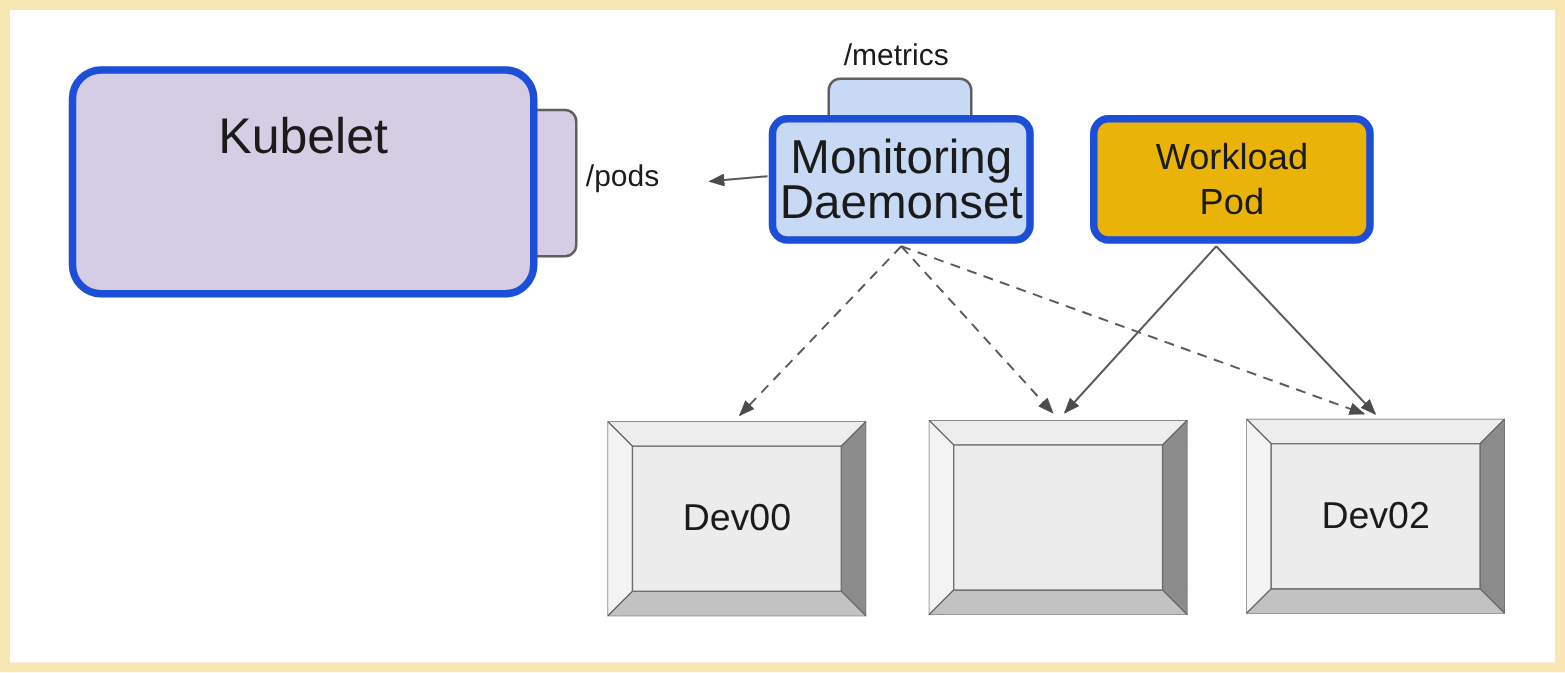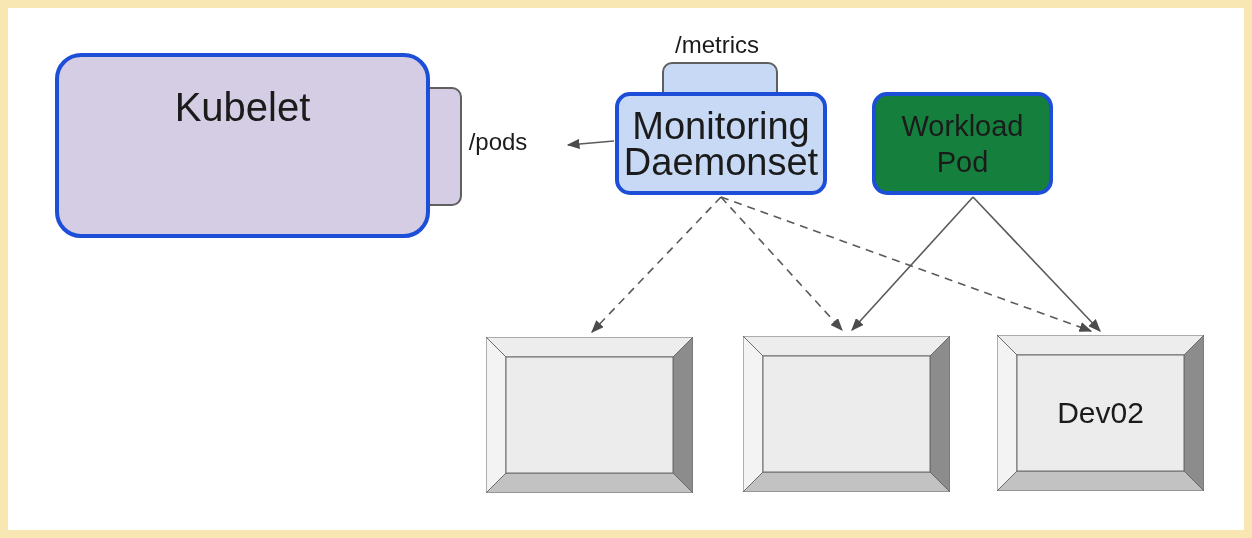--- a/index.html
+++ b/index.html
@@ -13,21 +13,21 @@
     overflow: hidden;
   }
   .paper {
     position: absolute;
     left: 8px; top: 8px; right: 8px; bottom: 8px;
     background: #ffffff;
     z-index: 1;
   }
   .node {
     position: absolute;
-    border: 4px solid #1d4ed8;
+    border: 6px solid #1d4ed8;
     display: flex;
     align-items: center;
     justify-content: center;
     text-align: center;
     white-space: pre-line;
     z-index: 3;
   }
   .kubelet-main {
     left: 55px; top: 53px; width: 375px; height: 185px;
     background: #d4cde4;
@@ -54,22 +54,22 @@
     z-index: 2;
   }
   .monitoring-box {
     left: 615px; top: 92px; width: 212px; height: 103px;
     background: #c8d9f5;
     border-radius: 15px;
     font-size: 38px;
     line-height: 36px;
   }
   .workload-box {
-    left: 872px; top: 92px; width: 181px; height: 103px;
-    background: #15803d;
+    left: 872px; top: 92px; width: 227px; height: 103px;
+    background: #eab308;
     border-radius: 15px;
     font-size: 29px;
     line-height: 36px;
   }
   .endpoint-label {
     position: absolute;
     font-size: 24px;
     text-align: center;
     z-index: 4;
   }
@@ -119,20 +119,21 @@
   </div>
 
   <div class="device" style="left:486px; top:337px;">
     <svg width="207" height="156" viewBox="0 0 207 156">
       <polygon points="0,0 207,0 187,20 20,20" fill="#ededed" stroke="#6b6b6b" stroke-width="1"></polygon>
       <polygon points="0,0 20,20 20,136 0,156" fill="#f3f3f3" stroke="#6b6b6b" stroke-width="1"></polygon>
       <polygon points="207,0 187,20 187,136 207,156" fill="#8c8c8c" stroke="#6b6b6b" stroke-width="1"></polygon>
       <polygon points="0,156 20,136 187,136 207,156" fill="#c2c2c2" stroke="#6b6b6b" stroke-width="1"></polygon>
       <rect x="20" y="20" width="167" height="116" fill="#ececec" stroke="#6b6b6b" stroke-width="1"></rect>
     </svg>
+    <div class="device-label">Dev00</div>
   </div>
 
   <div class="device" style="left:743px; top:336px;">
     <svg width="207" height="156" viewBox="0 0 207 156">
       <polygon points="0,0 207,0 187,20 20,20" fill="#ededed" stroke="#6b6b6b" stroke-width="1"></polygon>
       <polygon points="0,0 20,20 20,136 0,156" fill="#f3f3f3" stroke="#6b6b6b" stroke-width="1"></polygon>
       <polygon points="207,0 187,20 187,136 207,156" fill="#8c8c8c" stroke="#6b6b6b" stroke-width="1"></polygon>
       <polygon points="0,156 20,136 187,136 207,156" fill="#c2c2c2" stroke="#6b6b6b" stroke-width="1"></polygon>
       <rect x="20" y="20" width="167" height="116" fill="#ececec" stroke="#6b6b6b" stroke-width="1"></rect>
     </svg>

